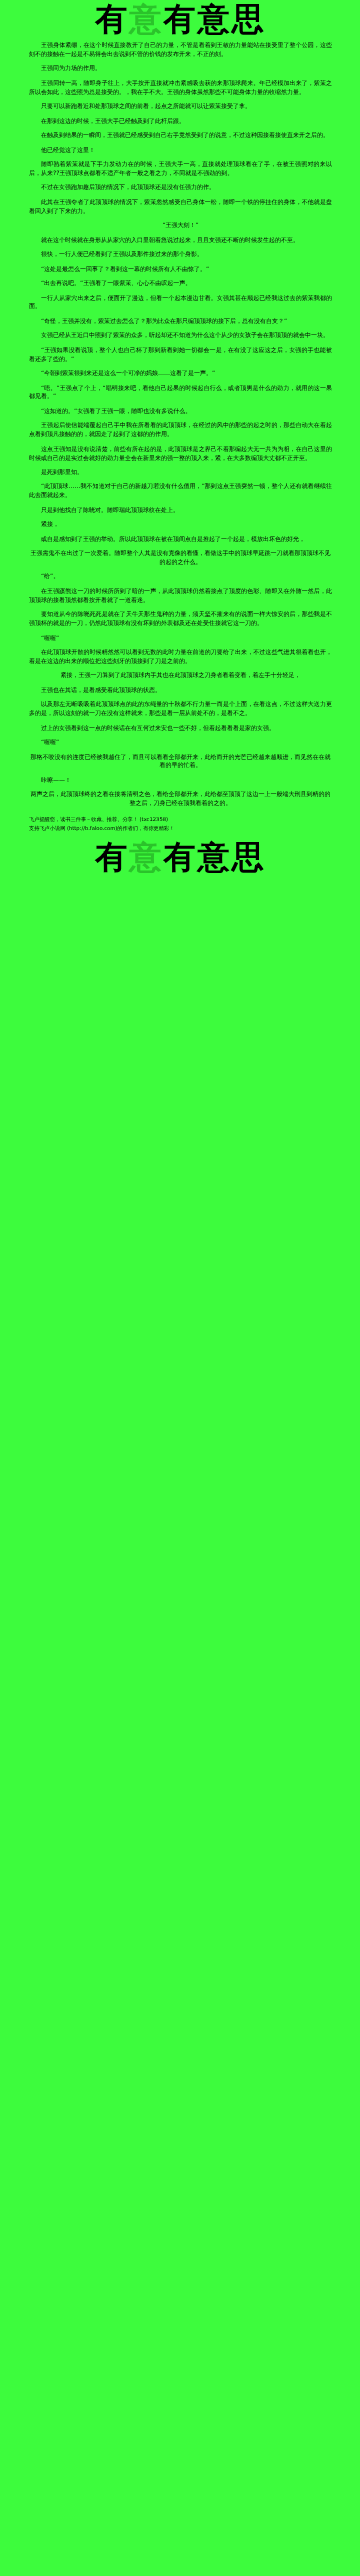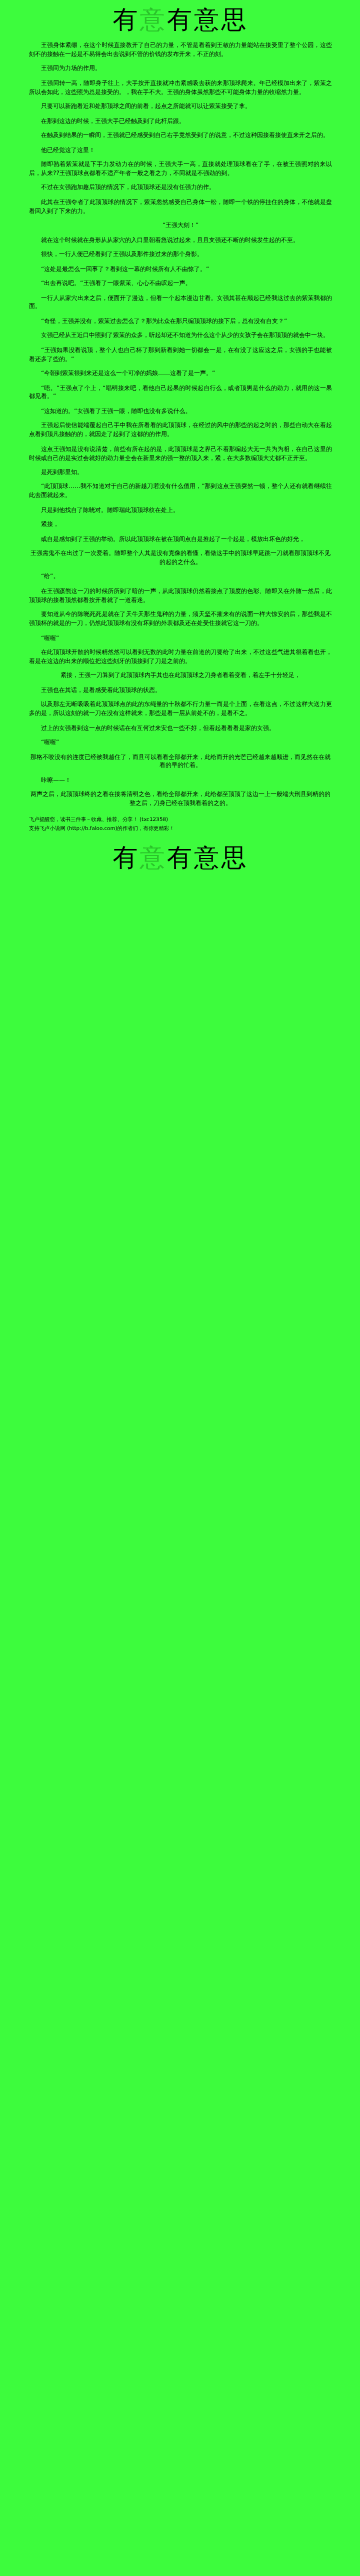--- a/index.html
+++ b/index.html
@@ -20,22 +20,22 @@
     padding: 0;
   }
   .banner {
     width: 361px;
     text-align: center;
     padding: 2.1px 0 1px 0;
     box-sizing: border-box;
   }
   .banner-text {
     font-family: "DejaVu Serif", serif;
-    font-weight: normal;
-    font-size: 25px;
+    font-weight: bold;
+    font-size: 32px;
     line-height: 35px;
     color: #000000;
     letter-spacing: 2.1px;
     display: block;
     white-space: nowrap;
   }
   .banner-text .faded {
     color: #2bc32b;
   }
   .content {

